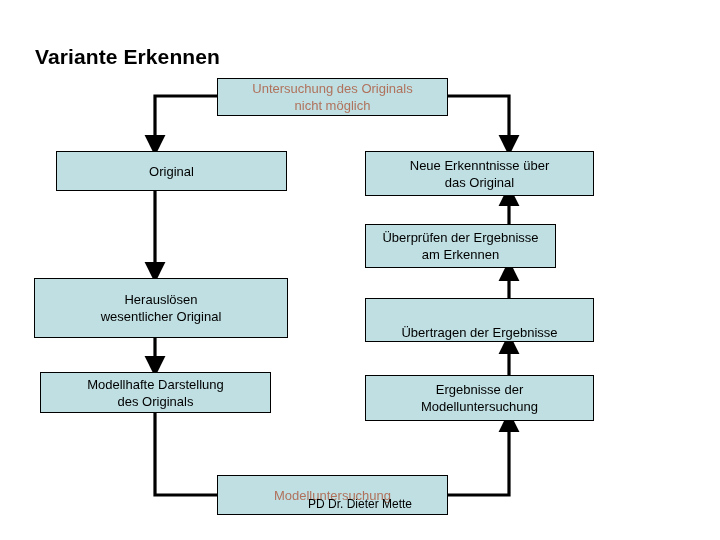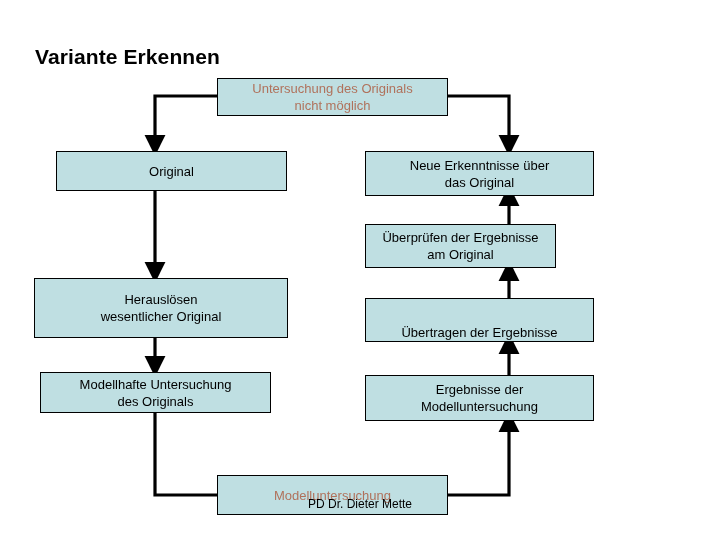--- a/index.html
+++ b/index.html
@@ -113,40 +113,40 @@
   <div class="node" style="left:365px; top:151px; width:229px; height:45px;">
     <div>
       <span class="label">Neue Erkenntnisse über</span>
       <span class="label">das Original</span>
     </div>
   </div>
 
   <div class="node" style="left:365px; top:224px; width:191px; height:44px;">
     <div>
       <span class="label">Überprüfen der Ergebnisse</span>
-      <span class="label">am Original</span>
+      <span class="label">am Erkennen</span>
     </div>
   </div>
 
   <div class="node" style="left:34px; top:278px; width:254px; height:60px;">
     <div>
       <span class="label">Herauslösen</span>
       <span class="label">wesentlicher Original</span>
     </div>
   </div>
 
   <div class="node" style="left:365px; top:298px; width:229px; height:44px;align-items:flex-end;">
     <div>
       <span class="label">Übertragen der Ergebnisse</span>
     </div>
   </div>
 
   <div class="node" style="left:40px; top:372px; width:231px; height:41px;">
     <div>
-      <span class="label">Modellhafte Untersuchung</span>
+      <span class="label">Modellhafte Darstellung</span>
       <span class="label">des Originals</span>
     </div>
   </div>
 
   <div class="node" style="left:365px; top:375px; width:229px; height:46px;">
     <div>
       <span class="label">Ergebnisse der</span>
       <span class="label">Modelluntersuchung</span>
     </div>
   </div>

